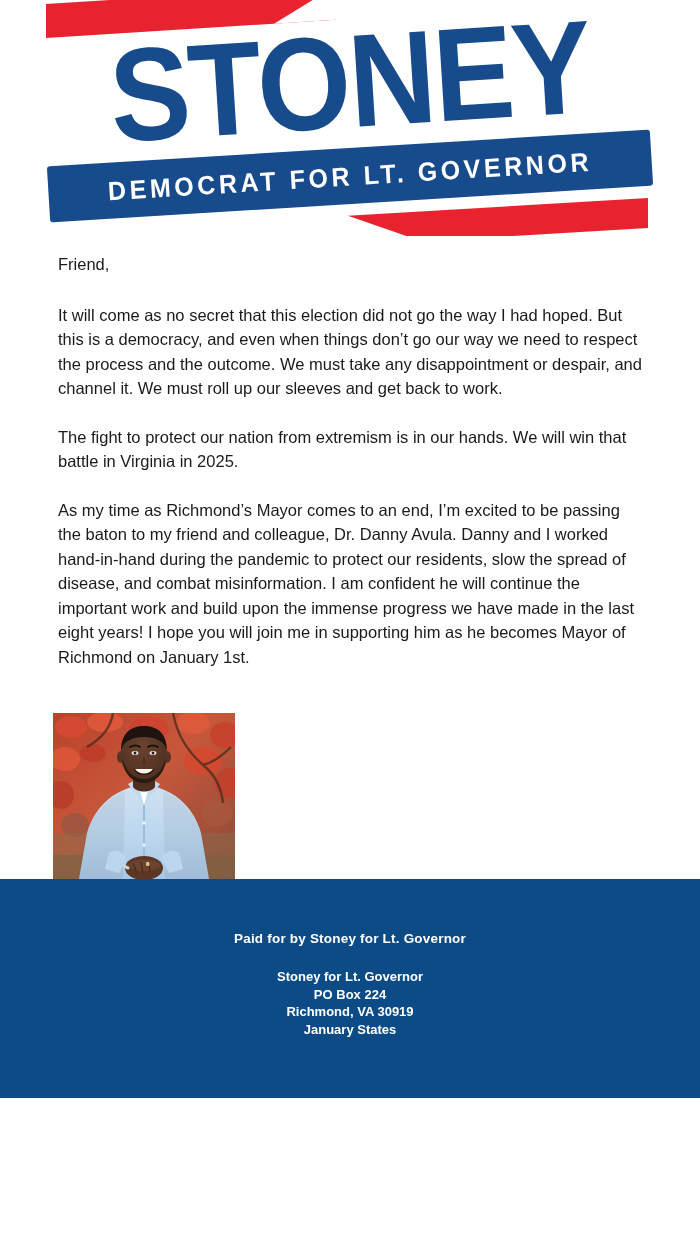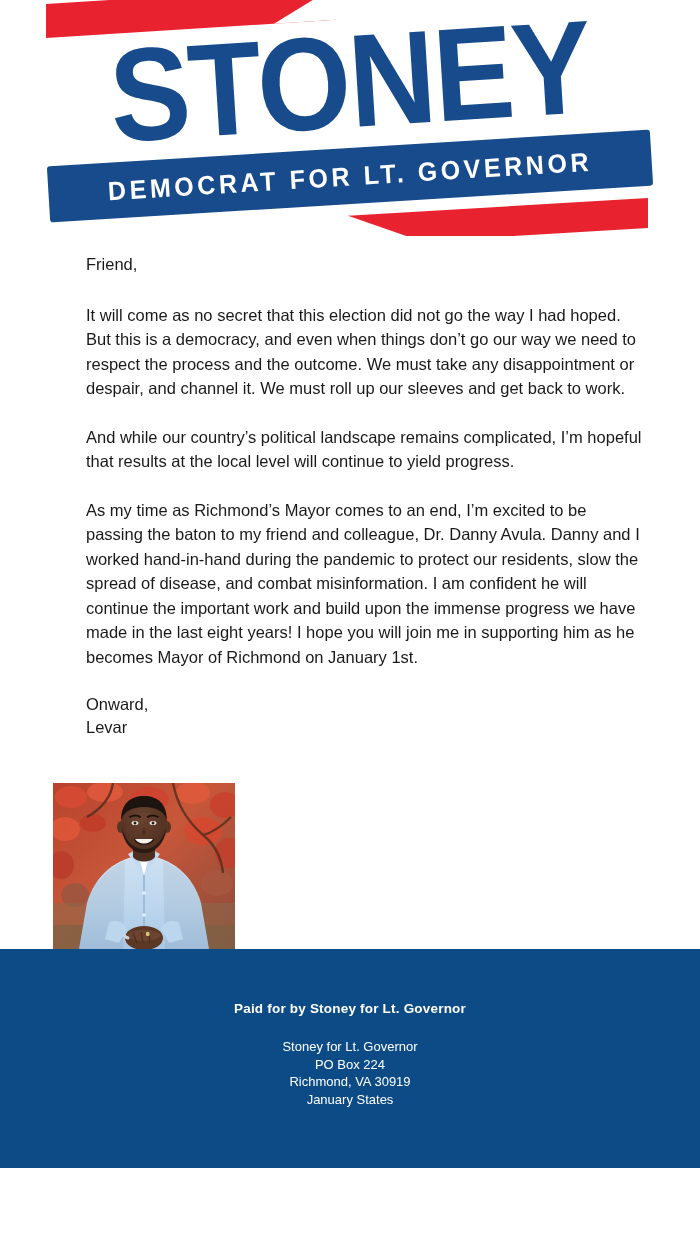--- a/index.html
+++ b/index.html
@@ -121,21 +121,20 @@
     width: 700px;
     background: #ffffff;
     padding: 0;
   }
   .letter {
     padding: 16px 58px 0 58px;
     font-family: "Liberation Sans", sans-serif;
     font-size: 16.5px;
     line-height: 24.5px;
     color: #1a1a1a;
-    margin-left: 28px;
   }
   .letter p {
     margin: 0 0 24px 0;
   }
   .letter p.salutation {
     margin-bottom: 26px;
   }
   .sign-off {
     margin: 0;
     line-height: 23px;
@@ -165,21 +164,21 @@
     font-family: "Liberation Sans", sans-serif;
   }
   .paid-for {
     font-size: 13.5px;
     font-weight: bold;
     letter-spacing: 0.2px;
     margin: 0 0 22px 0;
   }
   .address {
     font-size: 13px;
-    font-weight: normal;
+    font-weight: bold;
     line-height: 17.5px;
     margin: 0;
   }
 </style>
 </head>
 <body>
 
 <div class="header">
   <div class="red-bar-top"></div>
   <div class="wordmark">STONEY</div>
@@ -187,26 +186,22 @@
     <span class="tagline-text">DEMOCRAT FOR LT. GOVERNOR</span>
   </div>
   <div class="red-bar-bottom"></div>
 </div>
 
 <div class="email-body">
 
   <div class="letter">
     <p class="salutation">Friend,</p>
     <p>It will come as no secret that this election did not go the way I had hoped. But this is a democracy, and even when things don’t go our way we need to respect the process and the outcome. We must take any disappointment or despair, and channel it. We must roll up our sleeves and get back to work.</p>
-    <p>And while our country’s political landscape remains complicated, I’m hopeful that results at the local level will continue to yield progress.</p>
+    <p>The fight to protect our nation from extremism is in our hands. We will win that battle in Virginia in 2025.</p>
     <p>As my time as Richmond’s Mayor comes to an end, I’m excited to be passing the baton to my friend and colleague, Dr. Danny Avula. Danny and I worked hand-in-hand during the pandemic to protect our residents, slow the spread of disease, and combat misinformation. I am confident he will continue the important work and build upon the immense progress we have made in the last eight years! I hope you will join me in supporting him as he becomes Mayor of Richmond on January 1st.</p>
-    <p class="sign-off">
-      <span>Onward,</span><br>
-      <span>Levar</span>
-    </p>
   </div>
 
   <div class="photo-wrap">
     <div class="photo">
       <svg width="182" height="166" viewBox="0 0 182 166" xmlns="http://www.w3.org/2000/svg" aria-hidden="true">
         <defs>
           <linearGradient id="bgGrad" x1="0" y1="0" x2="1" y2="1">
             <stop offset="0%" stop-color="#b8432c"></stop>
             <stop offset="45%" stop-color="#c8573a"></stop>
             <stop offset="100%" stop-color="#8a4a3a"></stop>

